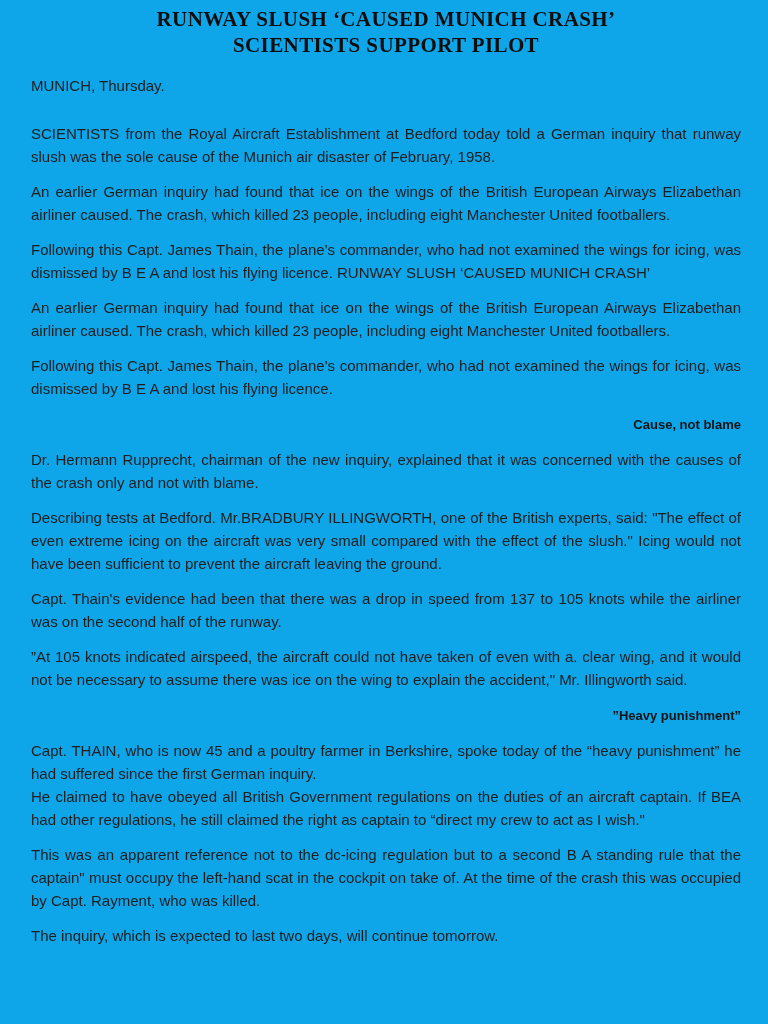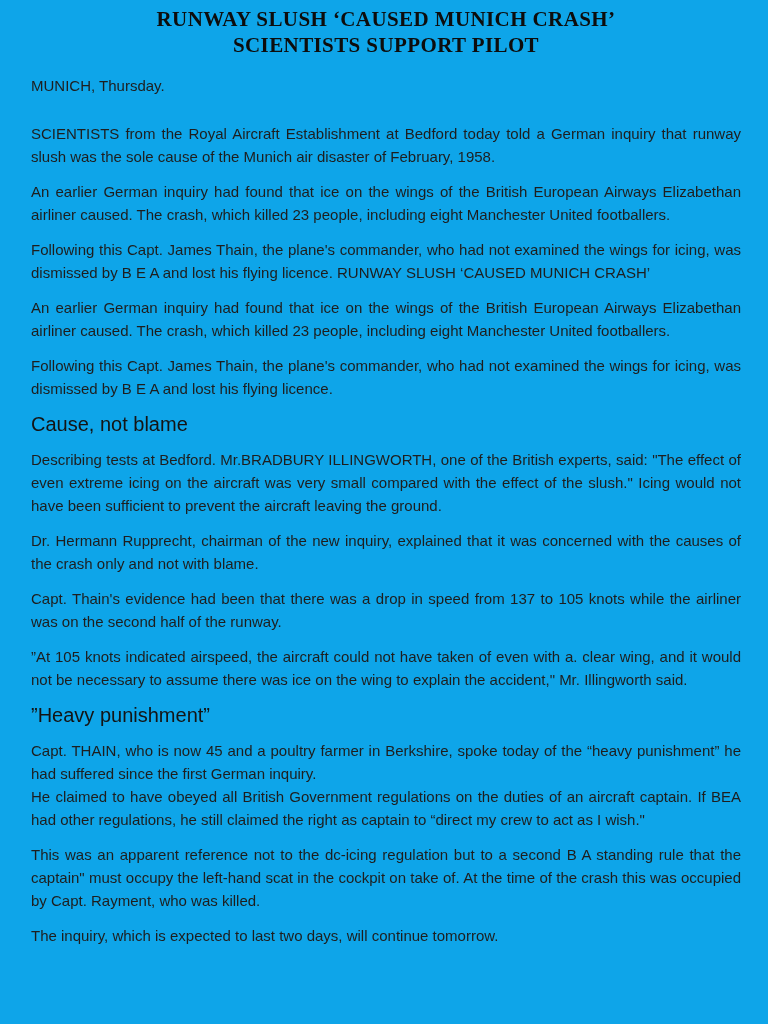--- a/index.html
+++ b/index.html
@@ -54,25 +54,26 @@
     font-size: 15px;
     line-height: 23px;
     color: #1e1e1e;
   }
   .article-body > .block:first-child { margin-top: 0; }
   p.para {
     text-align: justify;
   }
   p.para.grouped { margin-top: 0; }
   h3.subhead {
-    font-weight: normal;
-    font-size: 20px;
+    font-weight: bold;
+    font-size: 13px;
     line-height: 23px;
     margin-top: 13px;
     color: #141414;
+    text-align: right;
   }
 </style>
 </head>
 <body>
 
 <div class="page">
   <h1 class="headline">
     <span>RUNWAY SLUSH ‘CAUSED MUNICH CRASH’</span><br>
     <span>SCIENTISTS SUPPORT PILOT</span>
   </h1>
@@ -80,22 +81,22 @@
 
   <div class="dateline">MUNICH, Thursday.</div>
 
   <div class="article-body">
       <p class="block para">SCIENTISTS from the Royal Aircraft Establishment at Bedford today told a German inquiry that runway slush was the sole cause of the Munich air disaster of February, 1958.</p>
       <p class="block para">An earlier German inquiry had found that ice on the wings of the British European Airways Elizabethan airliner caused. The crash, which killed 23 people, including eight Manchester United footballers.</p>
       <p class="block para">Following this Capt. James Thain, the plane's commander, who had not examined the wings for icing, was dismissed by B E A and lost his flying licence. RUNWAY SLUSH ‘CAUSED MUNICH CRASH’</p>
       <p class="block para">An earlier German inquiry had found that ice on the wings of the British European Airways Elizabethan airliner caused. The crash, which killed 23 people, including eight Manchester United footballers.</p>
       <p class="block para">Following this Capt. James Thain, the plane's commander, who had not examined the wings for icing, was dismissed by B E A and lost his flying licence.</p>
       <h3 class="block subhead">Cause, not blame</h3>
+      <p class="block para">Dr. Hermann Rupprecht, chairman of the new inquiry, explained that it was concerned with the causes of the crash only and not with blame.</p>
       <p class="block para">Describing tests at Bedford. Mr.BRADBURY ILLINGWORTH, one of the British experts, said: "The effect of even extreme icing on the aircraft was very small compared with the effect of the slush." Icing would not have been sufficient to prevent the aircraft leaving the ground.</p>
-      <p class="block para">Dr. Hermann Rupprecht, chairman of the new inquiry, explained that it was concerned with the causes of the crash only and not with blame.</p>
       <p class="block para">Capt. Thain's evidence had been that there was a drop in speed from 137 to 105 knots while the airliner was on the second half of the runway.</p>
       <p class="block para">”At 105 knots indicated airspeed, the aircraft could not have taken of even with a. clear wing, and it would not be necessary to assume there was ice on the wing to explain the accident," Mr. Illingworth said.</p>
       <h3 class="block subhead">”Heavy punishment”</h3>
       <p class="block para">Capt. THAIN, who is now 45 and a poultry farmer in Berkshire, spoke today of the “heavy punishment” he had suffered since the first German inquiry.</p>
       <p class="block para grouped">He claimed to have obeyed all British Government regulations on the duties of an aircraft captain. If BEA had other regulations, he still claimed the right as captain to “direct my crew to act as I wish."</p>
       <p class="block para">This was an apparent reference not to the dc-icing regulation but to a second B A standing rule that the captain" must occupy the left-hand scat in the cockpit on take of. At the time of the crash this was occupied by Capt. Rayment, who was killed.</p>
       <p class="block para">The inquiry, which is expected to last two days, will continue tomorrow.</p>
     </div>
 </div>
 

